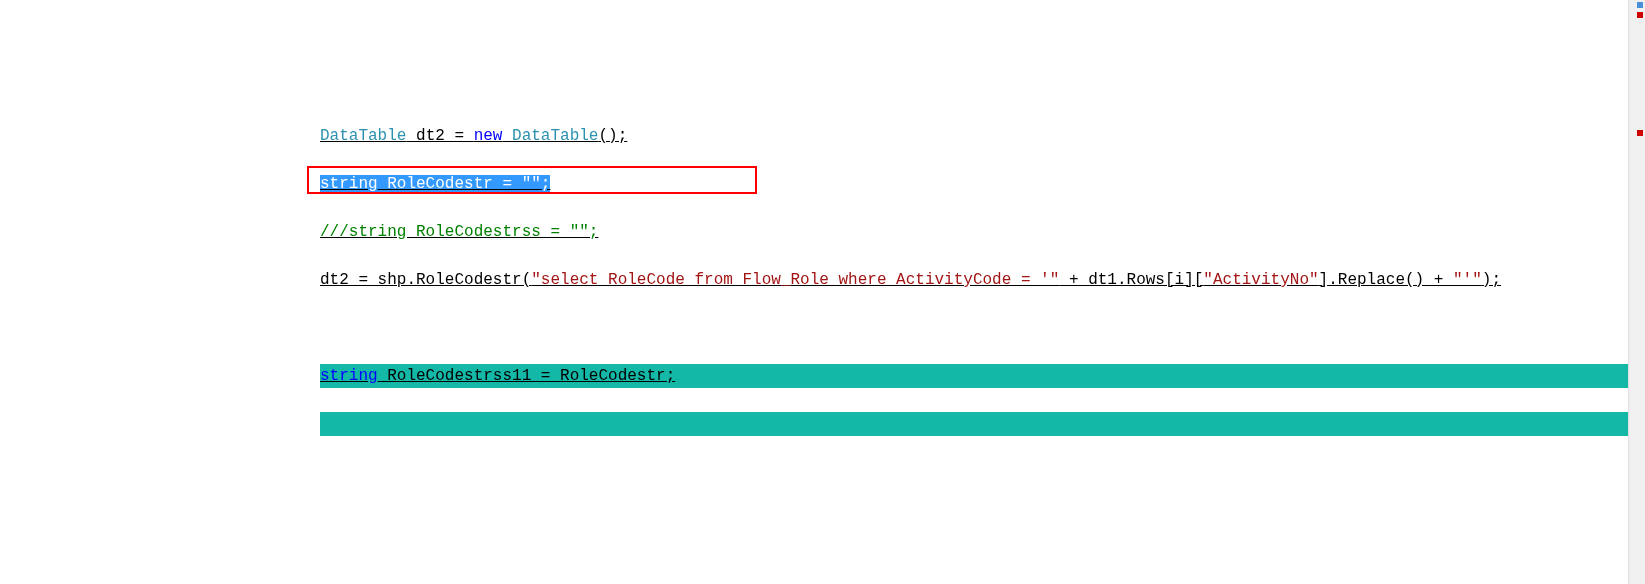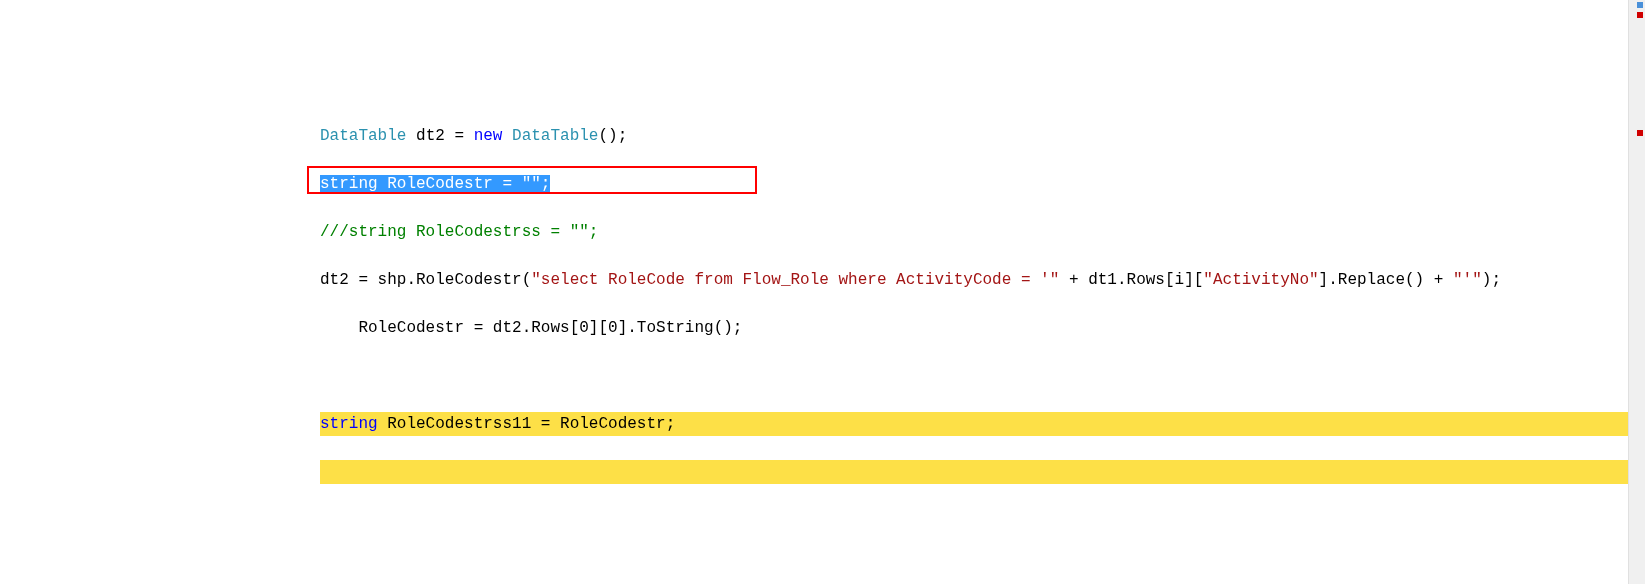--- a/index.html
+++ b/index.html
@@ -12,35 +12,35 @@
     overflow: hidden;
     width: 1645px;
     height: 584px;
     position: relative;
     line-height: 24px;
   }
   .editor {
     padding-left: 320px;
     padding-top: 4px;
   }
-  .line { display: block; height: 24px; }
+  .line { display: block; height: 24px; text-decoration: underline; }
   .kw-type { color: #2b91af; }     
   .kw-blue { color: #0000ff; }     
   .comment { color: #008000; }     
   .str { color: #a31515; }          
   .txt { color: #000000; }
   .selected { background: #3399ff; color: #ffffff; }
   .selected .kw-blue, .selected .txt, .selected .str { color: #ffffff; }
   .highlight-box {
     position: absolute;
     border: 2px solid #ff0000;
     pointer-events: none;
   }
   .changed-band {
-    background: #fde047;
+    background: #14b8a6;
   }
   .scrollbar-track {
     position: absolute;
     right: 0;
     top: 0;
     width: 17px;
     height: 100%;
     background: #f0f0f0;
     border-left: 1px solid #e0e0e0;
   }
@@ -56,21 +56,20 @@
 </head>
 <body>
 
 
 
 <div class="editor">
 <span class="line"><span class="kw-type">DataTable</span><span class="txt"> dt2 = </span><span class="kw-blue">new</span><span class="kw-type"> DataTable</span><span class="txt">();</span></span>
 <span class="line"><span class="selected"><span class="kw-blue">string</span><span class="txt"> RoleCodestr = "";</span></span></span>
 <span class="line"><span class="comment">///string RoleCodestrss = "";</span></span>
 <span class="line"><span class="txt">dt2 = shp.RoleCodestr(</span><span class="str">"select RoleCode from Flow_Role where ActivityCode = '"</span><span class="txt"> + dt1.Rows[i][</span><span class="str">"ActivityNo"</span><span class="txt">].Replace() + </span><span class="str">"'"</span><span class="txt">);</span></span>
-<span class="line"><span class="txt">    RoleCodestr = dt2.Rows[0][0].ToString();</span></span>
 <span class="line"><span class="txt"></span></span>
 <span class="line changed-band"><span class="kw-blue">string</span><span class="txt"> RoleCodestrss11 = RoleCodestr;</span></span>
 <span class="line changed-band"><span class="txt"></span></span>
 
 
 
 
 
 
 

